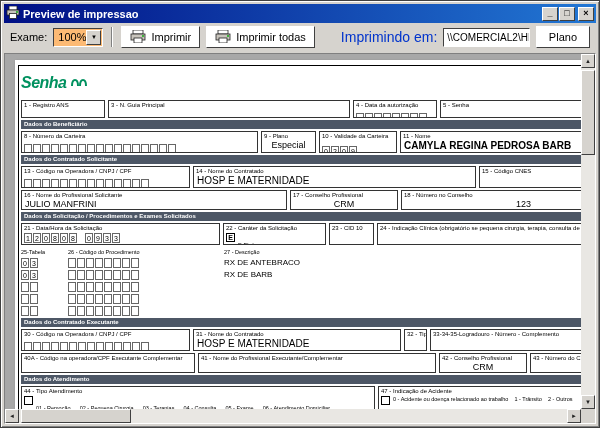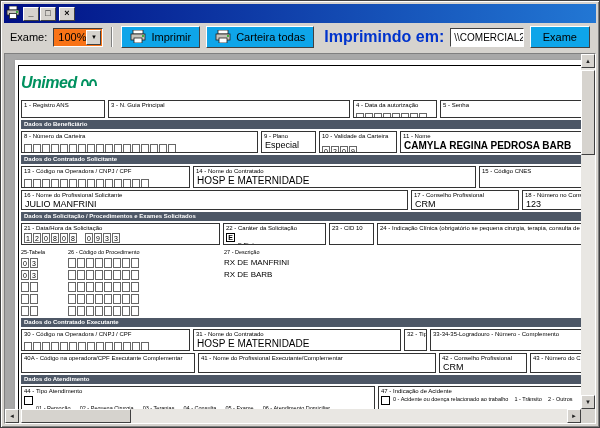--- a/index.html
+++ b/index.html
@@ -5,26 +5,26 @@
   *{margin:0;padding:0;box-sizing:border-box}
   html,body{width:600px;height:428px;overflow:hidden;background:#008080;font-family:"Liberation Sans",sans-serif}
   .window{width:600px;height:428px;background:#d6d3ce;border:1px solid #404040;box-shadow:inset 1px 1px 0 #fff,inset -1px -1px 0 #808080;padding:3px;display:flex;flex-direction:column}
   .titlebar{height:19px;flex:none;background:linear-gradient(90deg,var(--c-titlebar1,#000f85),var(--c-titlebar2,#2277d4));display:flex;align-items:center;padding:0 2px;gap:3px}
   .ttext{color:#fff;font-weight:bold;font-size:11px;flex:1;white-space:nowrap}
   .tbtns{display:flex;gap:1px}
   .tbtn{width:16px;height:14px;background:#d6d3ce;border:1px solid;border-color:#fff #404040 #404040 #fff;font-size:9px;font-weight:bold;display:flex;align-items:center;justify-content:center;line-height:1;cursor:default}
   .tbtn.close{margin-left:2px}
   .toolbar{height:28px;flex:none;display:flex;align-items:center;padding:2px 6px;gap:6px}
   .tb-label{font-size:11px}
-  .combo{width:72px;height:19px;background:#f97316;border:1px solid;border-color:#404040 #fff #fff #404040;display:flex;align-items:center;padding:1px}
+  .combo{width:72px;height:19px;background:#fdba74;border:1px solid;border-color:#404040 #fff #fff #404040;display:flex;align-items:center;padding:1px}
   .combo-val{flex:1;font-size:11px;padding-left:3px}
   .combo-btn{width:15px;height:15px;background:#d6d3ce;border:1px solid;border-color:#fff #404040 #404040 #fff;display:flex;align-items:center;justify-content:center;font-size:6px}
   .sep{width:0;height:20px;border-left:1px solid #808080;border-right:1px solid #fff;margin:0 2px}
-  .tbbtn{height:22px;display:flex;align-items:center;gap:5px;background:#0ea5e9;border:1px solid;border-color:#fff #404040 #404040 #fff;font-size:11px;padding:0 8px;font-family:inherit;white-space:nowrap}
-  .printing{font-size:16px;font-weight:bold;color:var(--c-printing_blue,#0033cc);white-space:nowrap;margin-left:4px}
+  .tbbtn{height:22px;display:flex;align-items:center;gap:5px;background:#ffffff;border:1px solid;border-color:#fff #404040 #404040 #fff;font-size:11px;padding:0 8px;font-family:inherit;white-space:nowrap}
+  .printing{font-size:14px;font-weight:normal;color:var(--c-printing_blue,#0033cc);white-space:nowrap;margin-left:20px}
   .pfield{width:178px;height:19px;background:#fff;border:1px solid;border-color:#404040 #fff #fff #404040;font-size:10px;display:flex;align-items:center;padding:0 3px;overflow:hidden;white-space:nowrap}
   .sair{margin-left:auto;padding:0 12px}
   .preview{flex:1;margin-top:2px;border:1px solid;border-color:#808080 #fff #fff #808080;position:relative;background:#a8a8a8;overflow:hidden}
   .viewport{position:absolute;left:0;top:0;right:14px;bottom:14px;overflow:hidden;padding:6px 0 0 10px}
   .page{width:700px;height:620px;background:#fff;box-shadow:1px 1px 2px #555;padding:5px 0 0 3px}
   .vscroll{position:absolute;right:0;top:0;bottom:14px;width:14px;background:#e9e7e3;display:flex;flex-direction:column;align-items:center}
   .hscroll{position:absolute;left:0;bottom:0;right:14px;height:14px;background:#e9e7e3;display:flex;align-items:center}
   .sbtn{width:14px;height:14px;flex:none;background:#d6d3ce;border:1px solid;border-color:#fff #404040 #404040 #fff;font-size:6px;display:flex;align-items:center;justify-content:center;color:#222}
   .vthumb{width:14px;height:85px;margin-top:2px;background:#d6d3ce;border:1px solid;border-color:#fff #404040 #404040 #fff}
   .sdown{margin-top:auto}
@@ -36,21 +36,21 @@
   .logorow{display:flex;align-items:center;height:30px;margin-bottom:2px}
   .brandtext{color:var(--c-green,#00915f);font-weight:bold;font-style:italic;font-size:16px;letter-spacing:-0.5px}
   .brandicon{margin-left:3px}
   .gtitle{font-size:9.5px;font-weight:bold;white-space:nowrap;margin-left:26px;letter-spacing:0.2px}
   .fr{display:flex;gap:3px;margin-bottom:2px;align-items:stretch}.rh18{height:18px}.rh20{height:20px}.rh22{height:22px}.rh24{height:24px}
   .fc{border:1px solid #333;position:relative;padding:1px 2px;overflow:hidden;flex:none}
   .fl{font-size:6px;line-height:7px;white-space:nowrap;color:#000}
   .fv{font-size:9px;line-height:10px;white-space:nowrap;padding:0 1px}
   .fv10{font-size:10px;line-height:11px}
   .b{font-weight:bold}
-  .c{text-align:left}
+  .c{text-align:center}
   .sec{background:var(--c-section,#4d5766);color:#fff;font-size:6px;font-weight:bold;line-height:9px;height:9px;padding:0 3px;margin-bottom:2px;white-space:nowrap}
   .comb{display:inline-flex;gap:1px;margin-top:1px}
   .cc{width:8px;height:10px;border:1px solid #666;font-size:7px;line-height:9px;text-align:center;flex:none}
   .combwrap{display:flex;gap:8px}
   .chk{width:9px;height:9px;border:1px solid #000;font-size:7px;line-height:8px;text-align:center;flex:none;font-weight:bold}
   .optrow{display:flex;gap:3px;align-items:flex-start;margin-top:1px}
   .ol{font-size:5.5px;line-height:7px;white-space:pre}
   .opts{overflow:hidden}
   .thr{display:flex;gap:3px;height:9px;align-items:flex-end}
   .thl{font-size:5.5px;line-height:7px;white-space:nowrap;overflow:hidden;flex:none}
@@ -65,20 +65,21 @@
 
   <div class="titlebar">
     <span>
       <svg width="14" height="13" viewBox="0 0 14 13">
           <rect x="3" y="0" width="8" height="4" fill="#fff" stroke="#222" stroke-width="0.8"></rect>
           <rect x="1" y="4" width="12" height="5" fill="#c8c4bc" stroke="#222" stroke-width="0.8"></rect>
           <rect x="3.5" y="7.5" width="7" height="5" fill="#fff" stroke="#222" stroke-width="0.8"></rect>
           <circle cx="11" cy="6" r="0.9" fill="#0a0"></circle>
         </svg>
     </span>
+    <span class="ttext">Preview de impressao</span>
     <span class="tbtns">
       <span class="tbtn">_</span>
       <span class="tbtn">□</span>
       <span class="tbtn close">×</span>
     </span>
   </div>
 
   <div class="toolbar">
     <span class="tb-label">Exame:</span>
     <div class="combo">
@@ -97,38 +98,38 @@
           </svg></span>
       <span>Imprimir</span>
     </button>
     <button class="tbbtn">
       <span><svg width="16" height="13" viewBox="0 0 16 13">
             <rect x="3" y="0" width="10" height="4" fill="#fff" stroke="#222" stroke-width="0.8"></rect>
             <rect x="1" y="4" width="14" height="6" fill="#c8c4bc" stroke="#222" stroke-width="0.8"></rect>
             <rect x="4" y="8" width="8" height="5" fill="#fff" stroke="#222" stroke-width="0.8"></rect>
             <circle cx="13" cy="6" r="0.9" fill="#0a0"></circle>
           </svg></span>
-      <span>Carteira todas</span>
+      <span>Imprimir todas</span>
     </button>
     <span class="printing">Imprimindo em:</span>
     <div class="pfield">
         <span>\\COMERCIAL2\HP LaserJet 1018</span>
       </div>
     <button class="tbbtn sair">
-        <span>Exame</span>
+        <span>Plano</span>
       </button>
   </div>
 
   <div class="preview">
     <div class="viewport">
       <div class="page">
         <div class="gform">
 
           <div class="logorow">
-            <span class="brandtext">Unimed</span>
+            <span class="brandtext">Senha</span>
             <span class="brandicon">
               <svg width="18" height="14" viewBox="0 0 18 14">
                   <path d="M2 12 C2 4 8 4 8 12" fill="none" stroke="#00915f" stroke-width="2"></path>
                   <path d="M10 12 C10 4 16 4 16 12" fill="none" stroke="#00915f" stroke-width="2"></path>
                 </svg>
             </span>
           </div>
 
           <div class="fr rh18">
             <div class="fc" style="width:84px">
@@ -209,21 +210,21 @@
                 </div></div>
             <div class="fc" style="width:283px">
                 <div class="fl">14 - Nome do Contratado</div>
                 <div class="fv fv10">HOSP E MATERNIDADE</div>
               </div>
             <div class="fc" style="width:235px">
                 <div class="fl">15 - Código CNES</div>
               </div>
           </div>
           <div class="fr rh20">
-            <div class="fc" style="width:387px">
+            <div class="fc" style="width:266px">
                 <div class="fl">16 - Nome do Profissional Solicitante</div>
                 <div class="fv">JULIO MANFRINI</div>
               </div>
             <div class="fc" style="width:108px">
                 <div class="fl">17 - Conselho Profissional</div>
                 <div class="fv c">CRM</div>
               </div>
             <div class="fc" style="width:245px">
                 <div class="fl">18 - Número no Conselho</div>
                 <div class="fv c">123</div>
@@ -284,21 +285,21 @@
                     <span class="cc"></span>
                     <span class="cc"></span>
                     <span class="cc"></span>
                     <span class="cc"></span>
                     <span class="cc"></span>
                     <span class="cc"></span>
                     <span class="cc"></span>
                     <span class="cc"></span>
                   </span>
                 </span>
-              <span class="pdesc">RX DE MANFRINI</span>
+              <span class="pdesc">RX DE ANTEBRACO</span>
             </div>
             <div class="pr">
               <span class="pcell" style="width:44px">
                   <span class="comb">
                     <span class="cc">0</span>
                     <span class="cc">3</span>
                   </span>
                 </span>
               <span class="pcell" style="width:153px">
                   <span class="comb">

